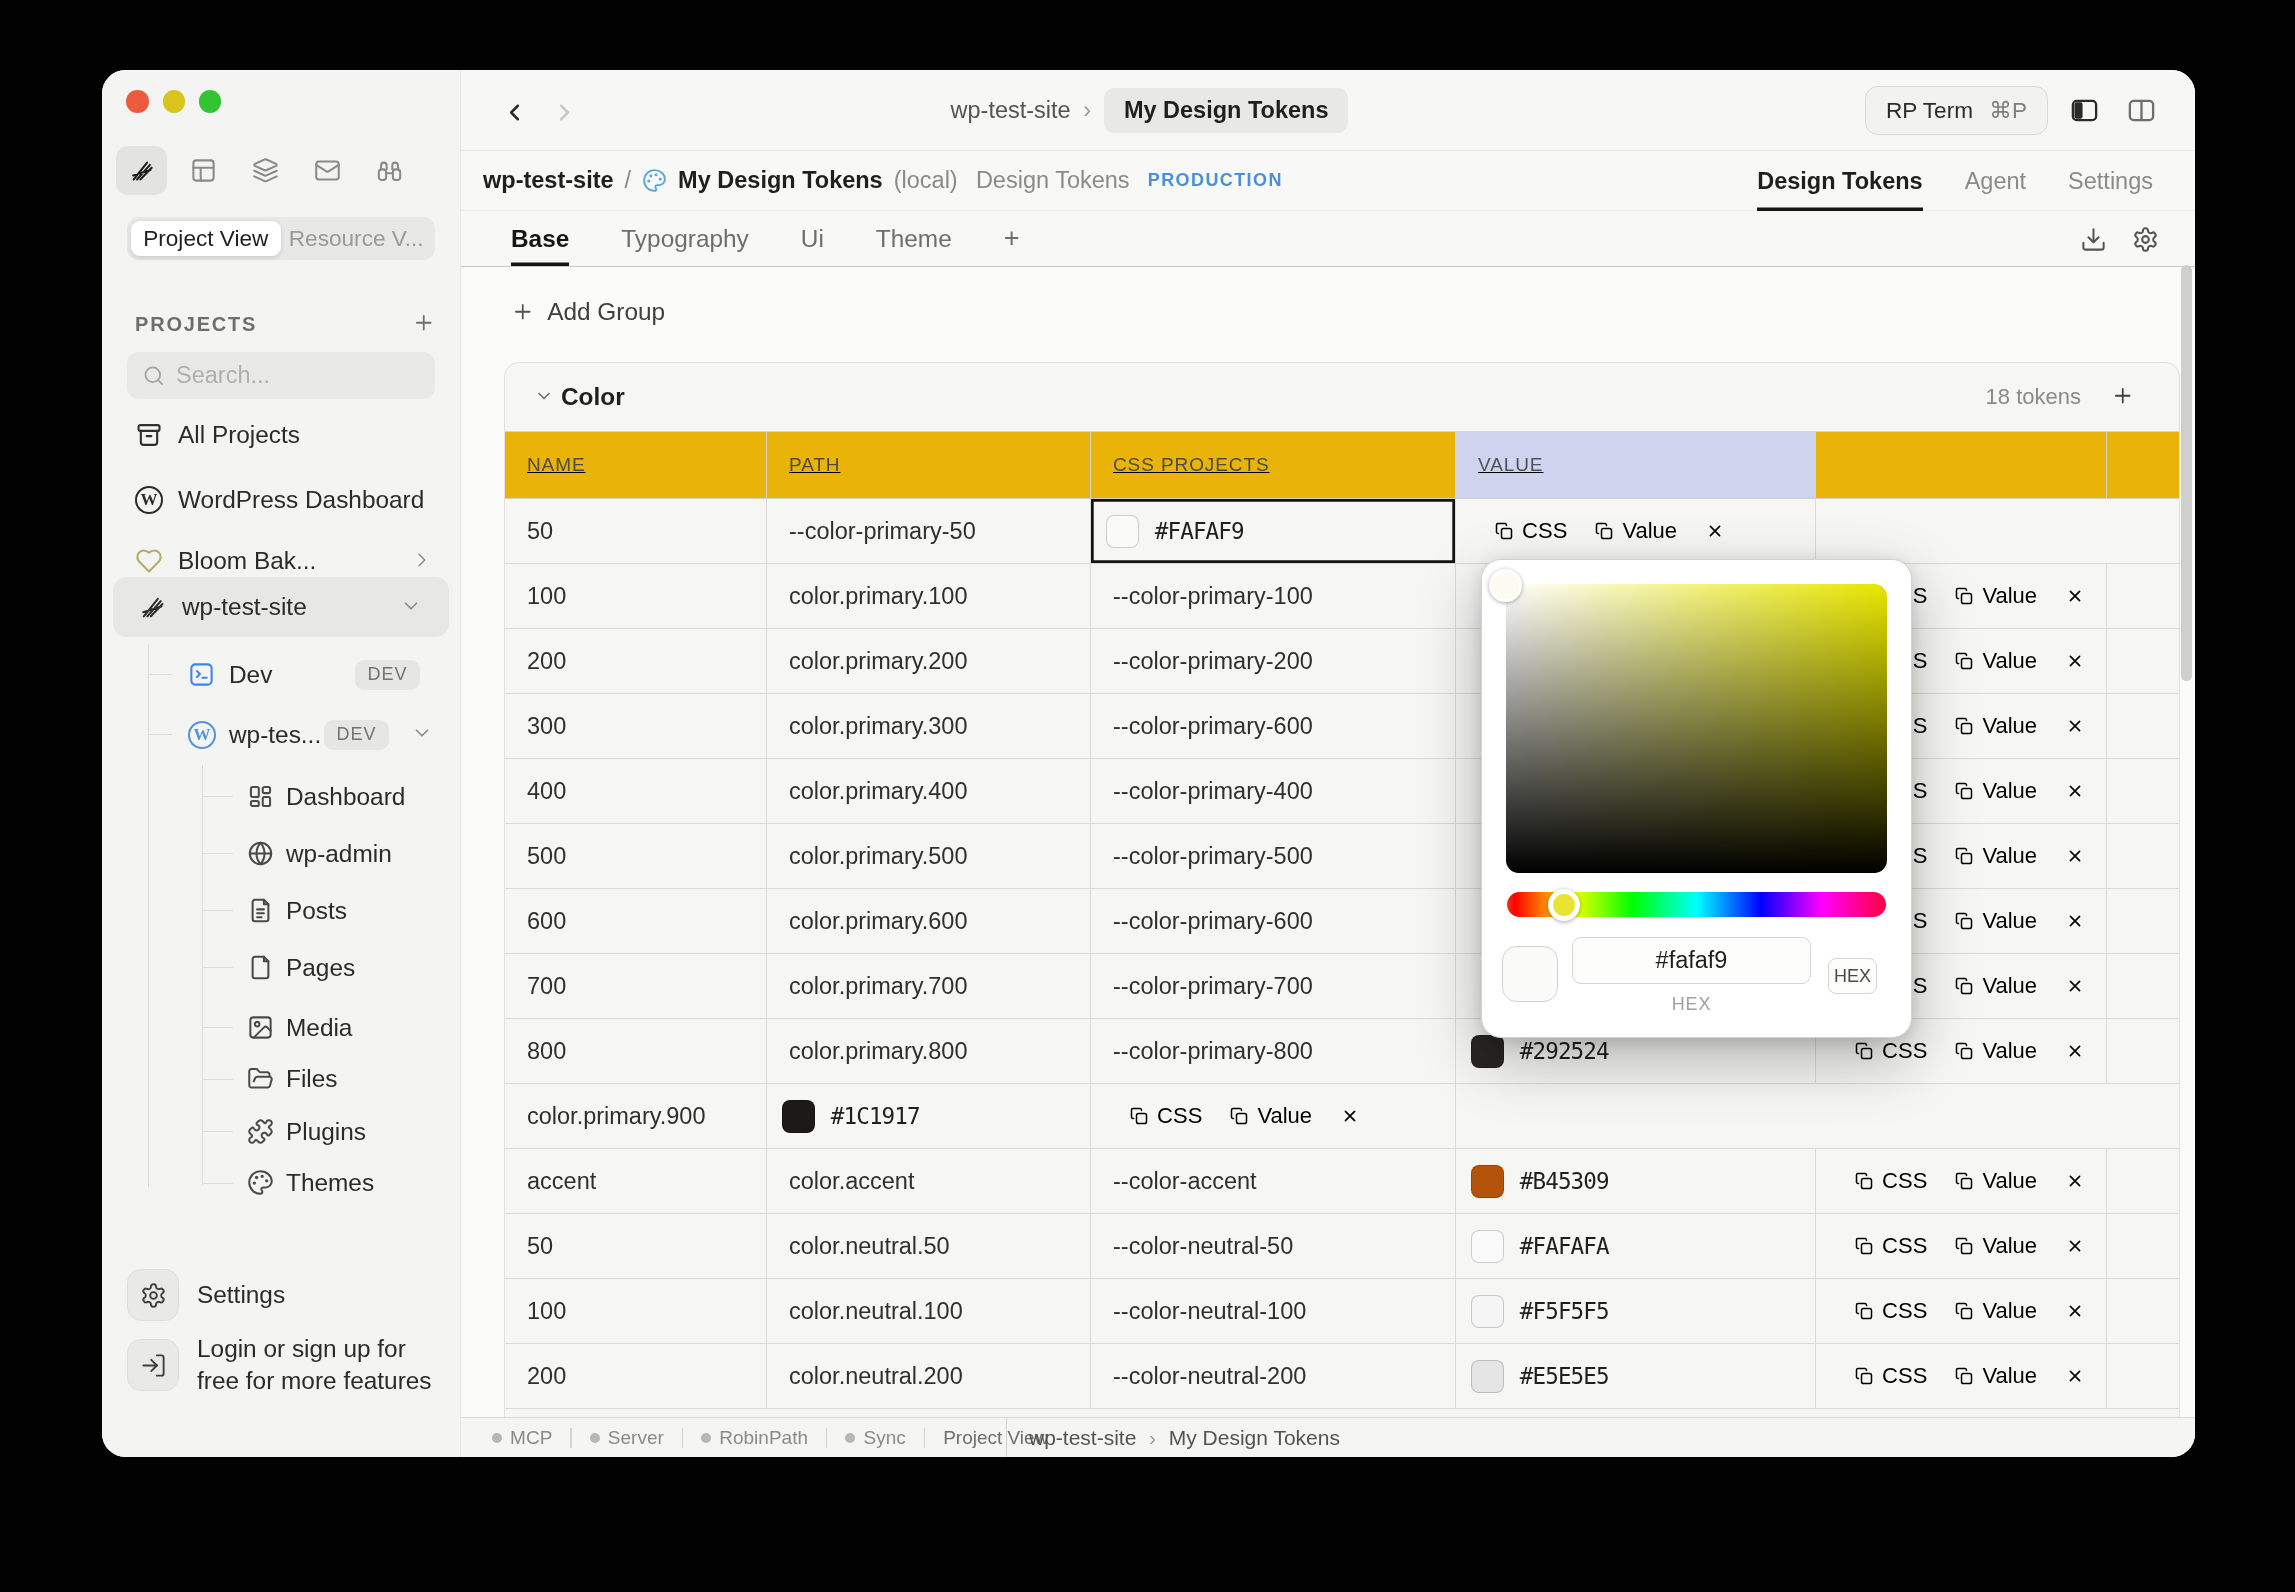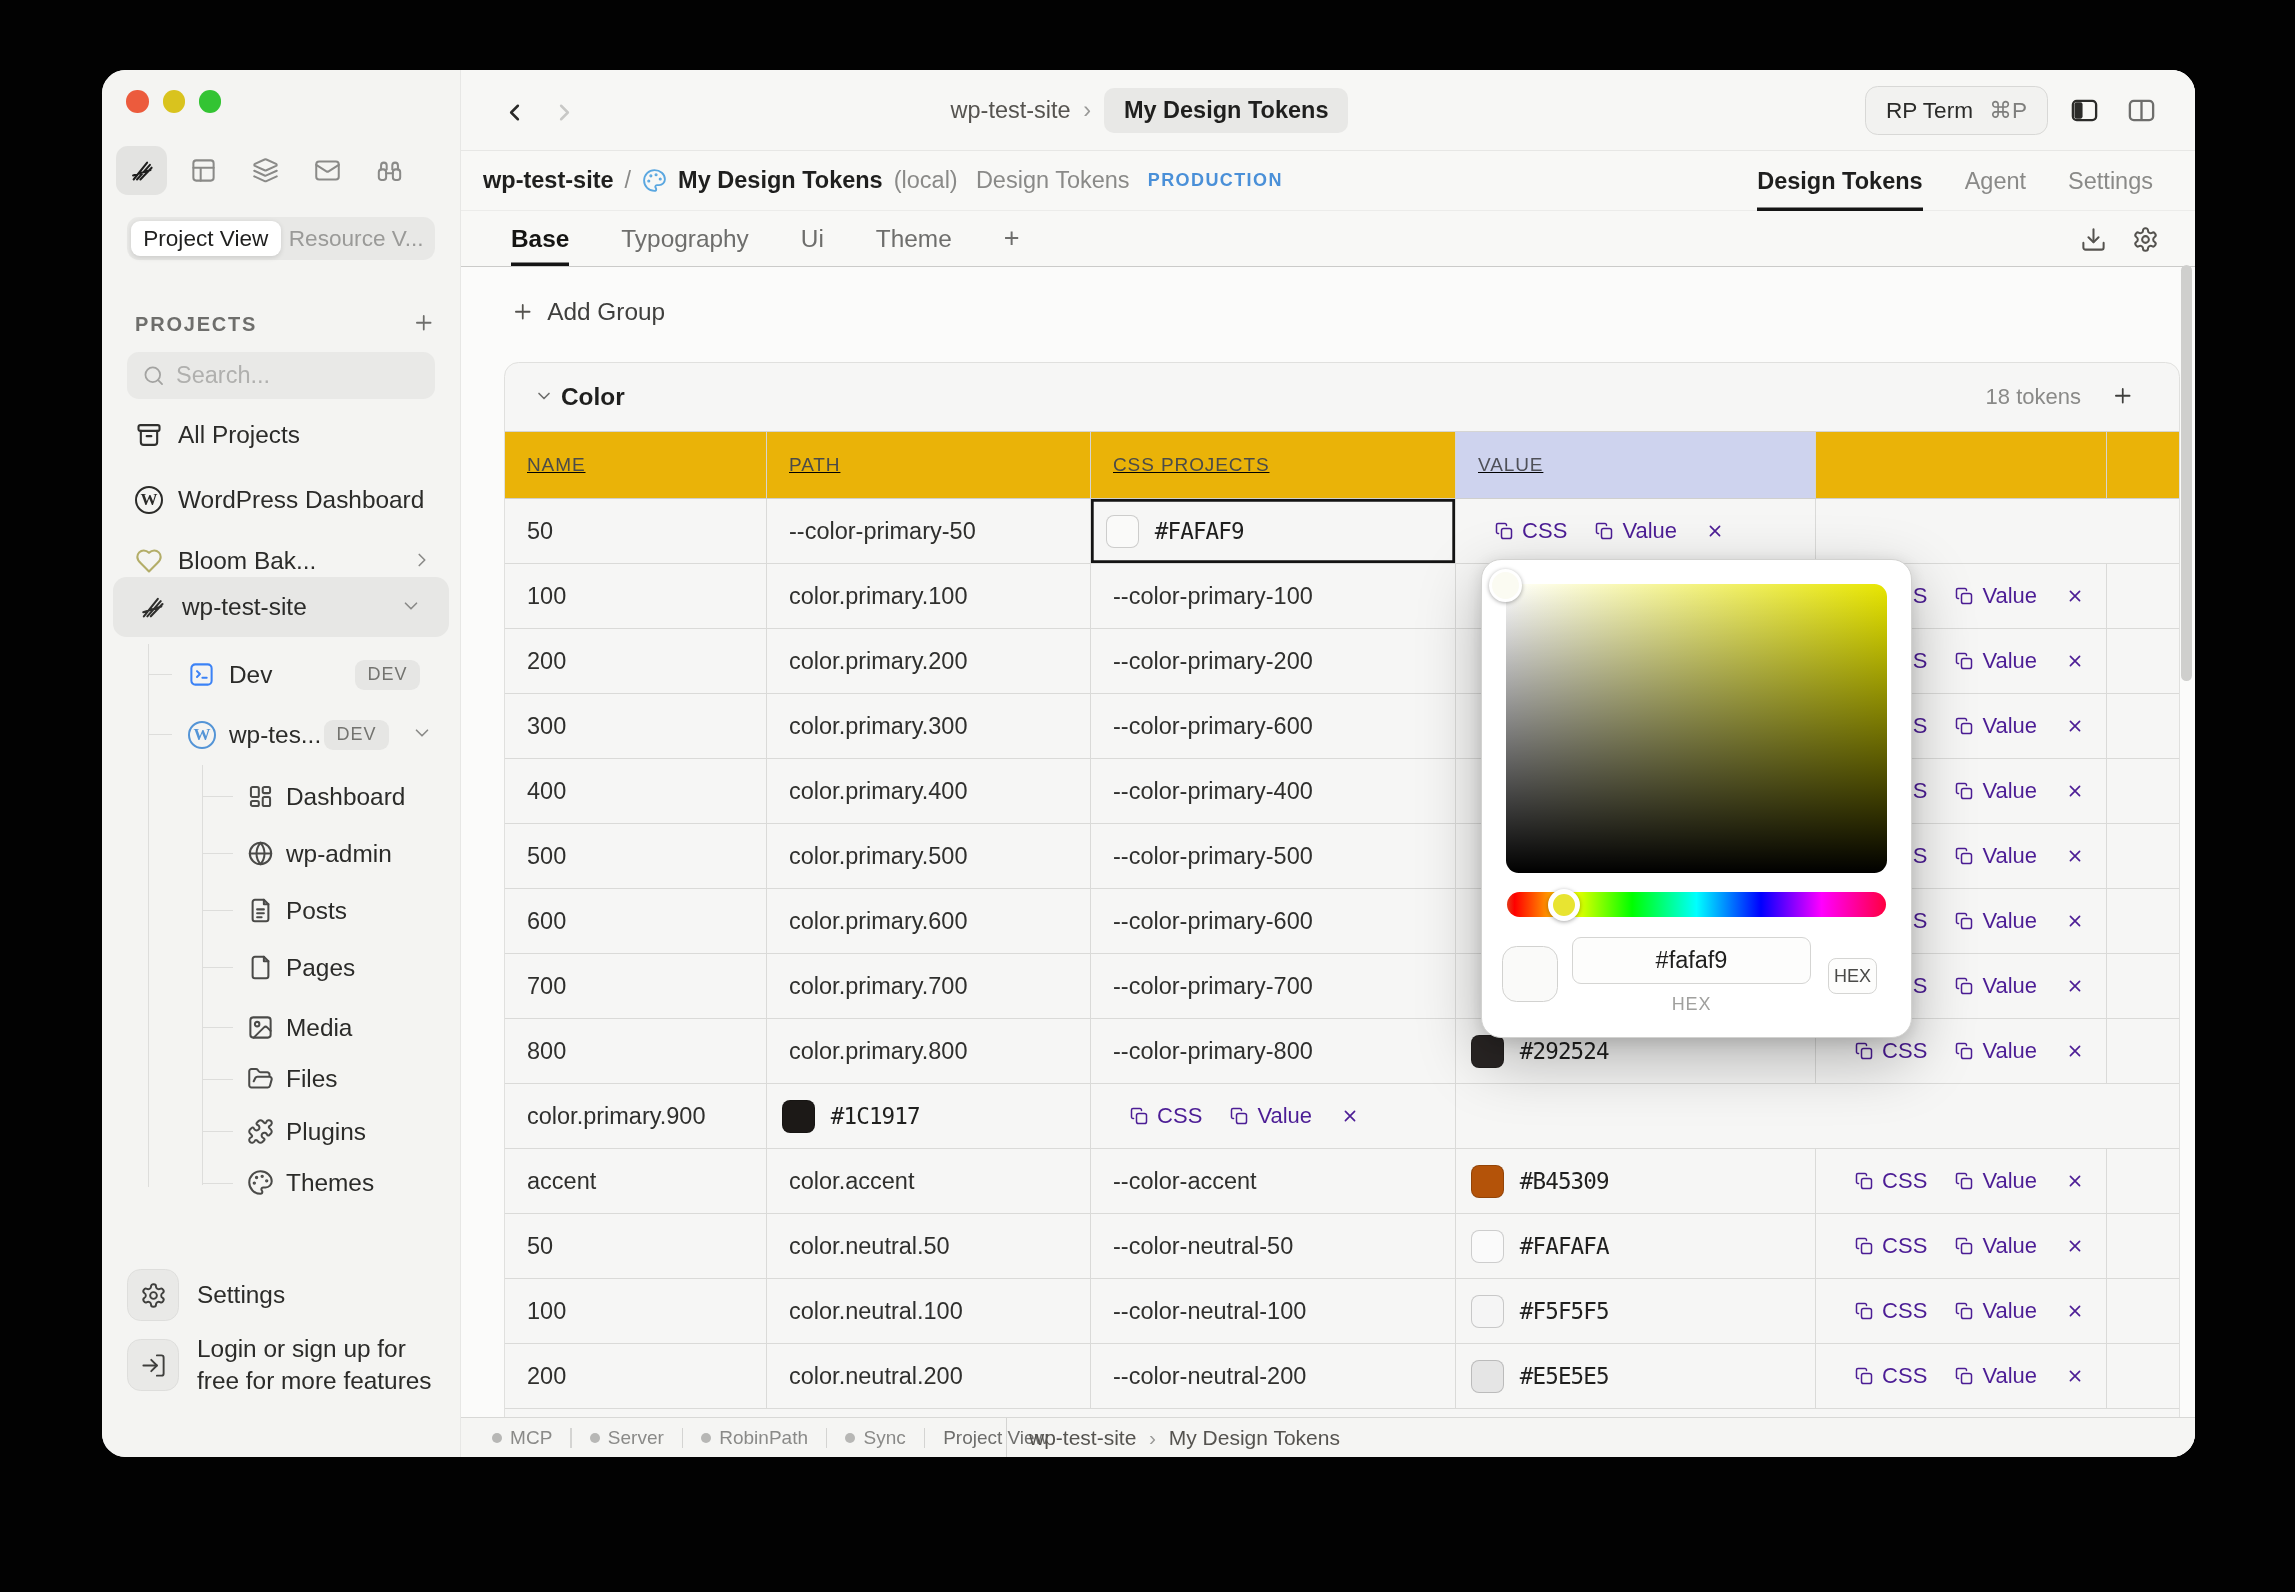--- a/index.html
+++ b/index.html
@@ -96,21 +96,21 @@
   .th:first-child { border-left:none; }
   .th.value-col { background:#ced3ee; color:#4f5058; }
   .trow { height:65px; border-bottom:0.9px solid #dadad8; }
   .td { display:flex; align-items:center; padding-left:22px; font-size:23.5px; color:#2f2f2d; border-left:0.9px solid #dadad8; overflow:hidden; }
   .td:first-child { border-left:none; }
   .td.val { gap:16.3px; padding-left:14.5px; }
   .td.val.selected { box-shadow:inset 0 0 0 2.7px #141414; }
   .swatch { width:33px; height:33px; border-radius:8.1px; border:1.4px solid rgba(0,0,0,.18); flex:0 0 auto; }
   .hexv { font-family:"DejaVu Sans Mono", monospace; font-size:22.6px; color:#1f1f1e; letter-spacing:-0.9px; }
   .td.acts { gap:27px; padding-left:38px; color:#5f5f5d; }
-  .abtn { display:flex; align-items:center; gap:8.1px; font-size:22px; color:#4c1d95; white-space:nowrap; }
+  .abtn { display:flex; align-items:center; gap:8.1px; font-size:22px; color:#000000; white-space:nowrap; }
   .abtn svg { width:20px; height:20px; }
   .xbtn svg { width:22px; height:22px; }
 
   
   .popup { position:absolute; left:1020px; top:489px; width:431px; height:479px; background:#ffffff; border:1.8px solid #d2d2d0; border-radius:20px;
            box-shadow:0 22px 63px rgba(0,0,0,.28), 0 3.6px 14.5px rgba(0,0,0,.12); z-index:50; }
   .sat { position:absolute; left:23.5px; top:24.4px; width:381px; height:289px; border-radius:12.7px;
          background:linear-gradient(to top, #000, rgba(0,0,0,0)), linear-gradient(to right, #fff, #e8e600); }
   .sat-thumb { position:absolute; left:7.2px; top:9px; width:33px; height:33px; border-radius:50%; background:#fbfbf2; border:3.6px solid #fff; box-shadow:0 0.9px 4.5px rgba(0,0,0,.35); }
   .hue { position:absolute; left:25px; top:332px; width:379px; height:25px; border-radius:12.7px;

